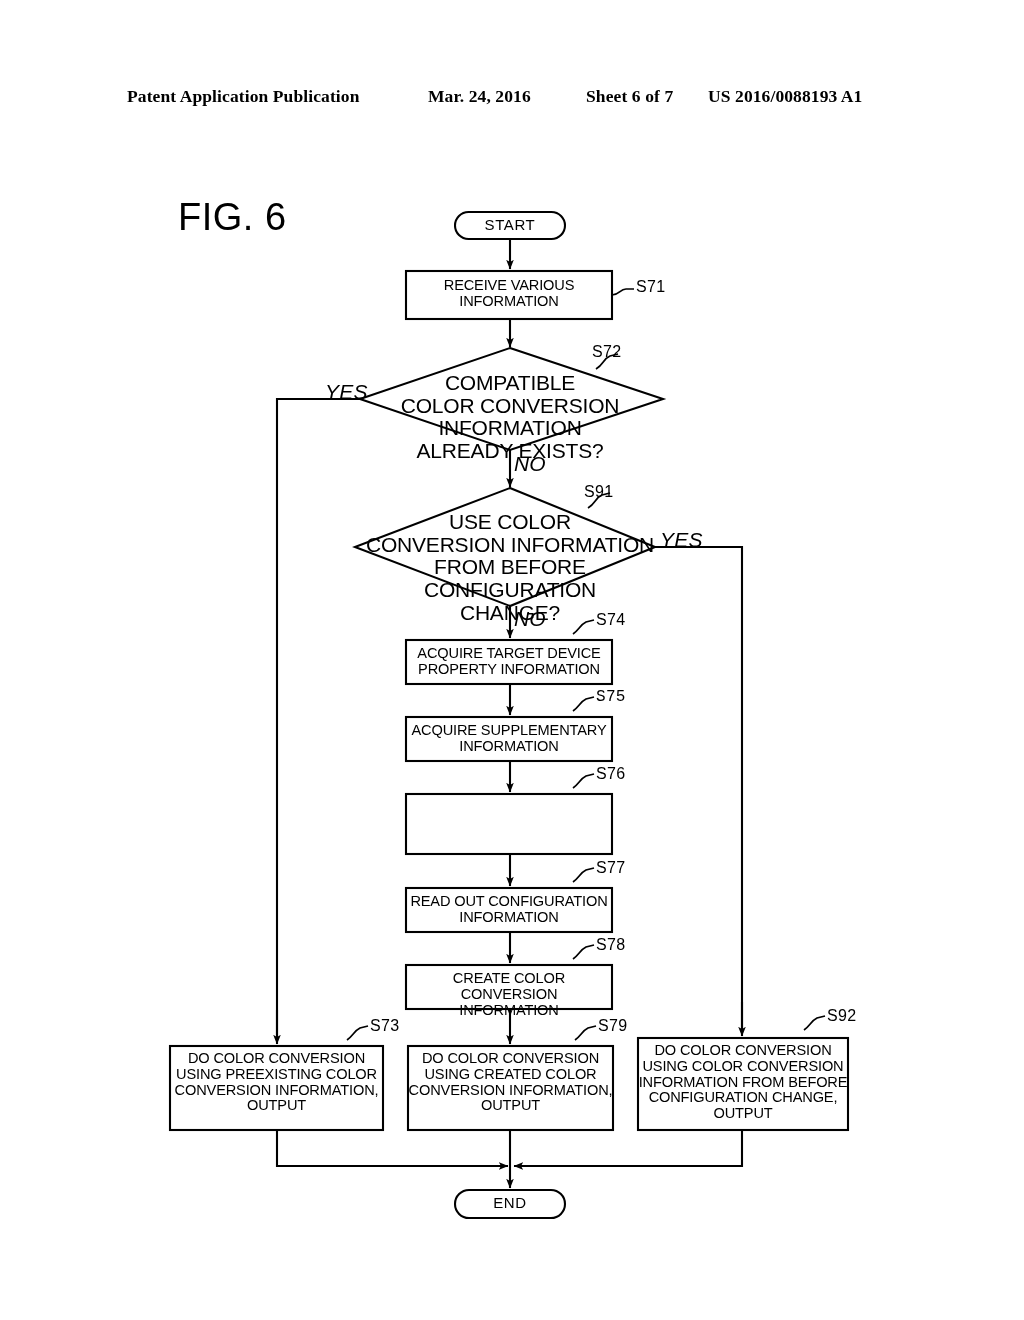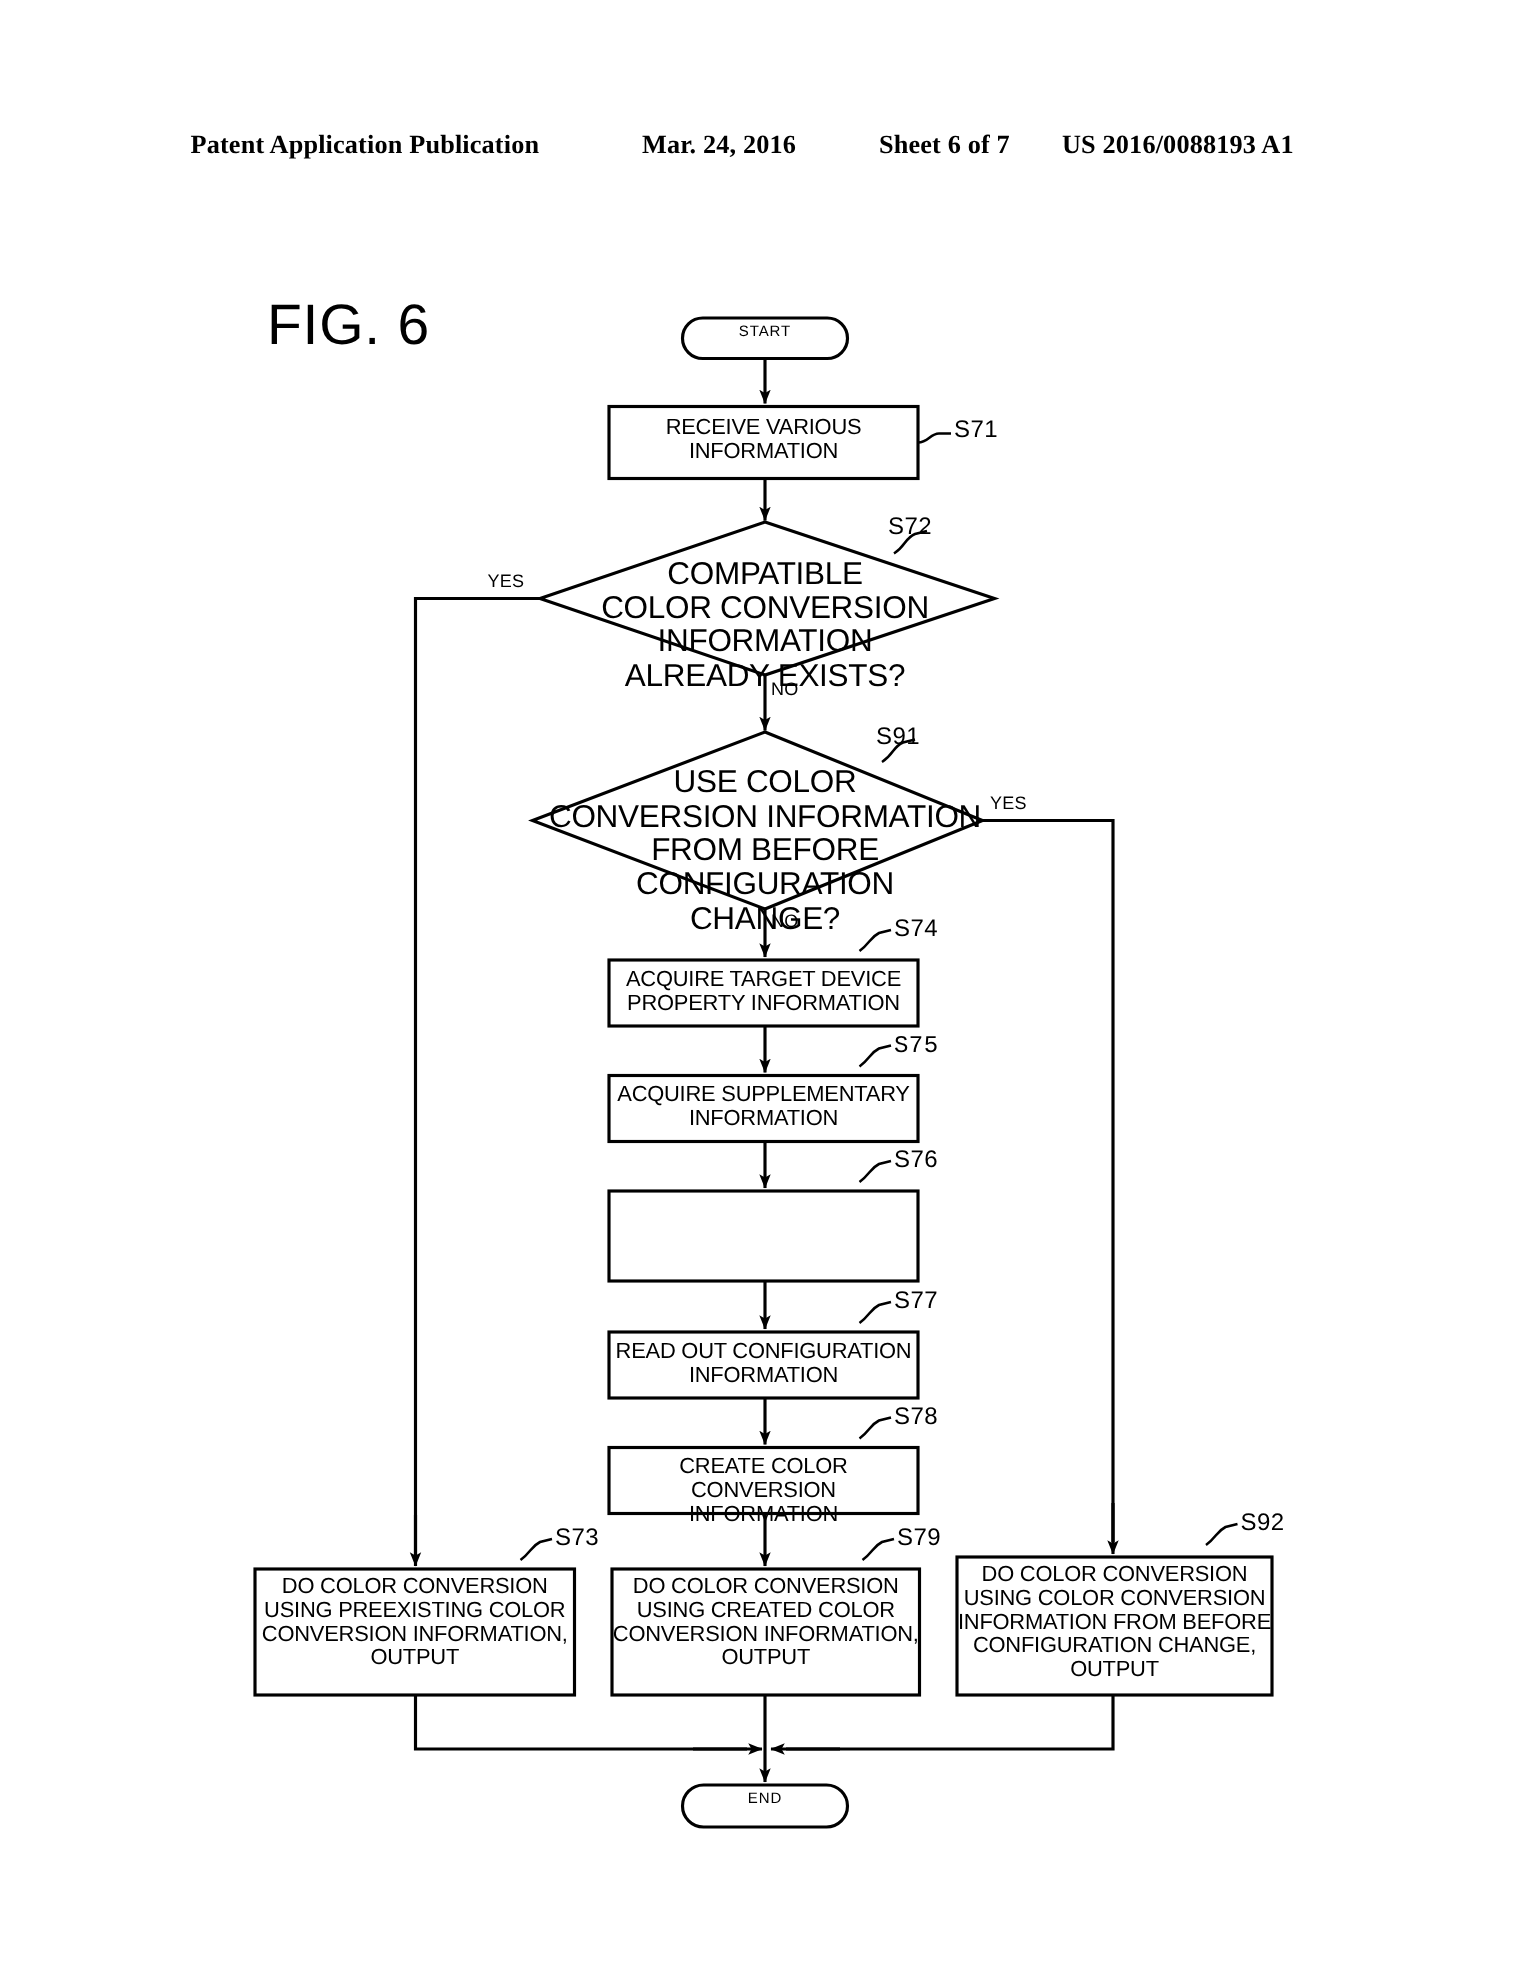--- a/index.html
+++ b/index.html
@@ -69,44 +69,45 @@
     color: #000;
     line-height: 1.08;
     white-space: pre-line;
     pointer-events: none;
   }
   .box-text {
     font-size: 14.6px;
     letter-spacing: -0.15px;
   }
   .term-text {
-    font-size: 10px;
+    font-size: 15px;
     letter-spacing: 0.6px;
   }
   .dia-text {
     font-size: 21px;
     letter-spacing: -0.2px;
   }
   .step-label {
     position: absolute;
     font-family: "Liberation Sans", sans-serif;
     font-size: 16px;
     letter-spacing: 0.3px;
     color: #000;
     white-space: nowrap;
     pointer-events: none;
   }
   .branch-label {
     position: absolute;
     font-family: "Liberation Sans", sans-serif;
-    font-size: 12px;
+    font-size: 21px;
     letter-spacing: 0.2px;
     color: #000;
     white-space: nowrap;
     pointer-events: none;
+    font-style: italic;
   }
 </style>
 </head>
 <body>
 
 <div id="page-header">
   <div class="hdr" id="hdr-pub">Patent Application Publication</div>
   <div class="hdr" id="hdr-date">Mar. 24, 2016</div>
   <div class="hdr" id="hdr-sheet">Sheet 6 of 7</div>
   <div class="hdr" id="hdr-num">US 2016/0088193 A1</div>

